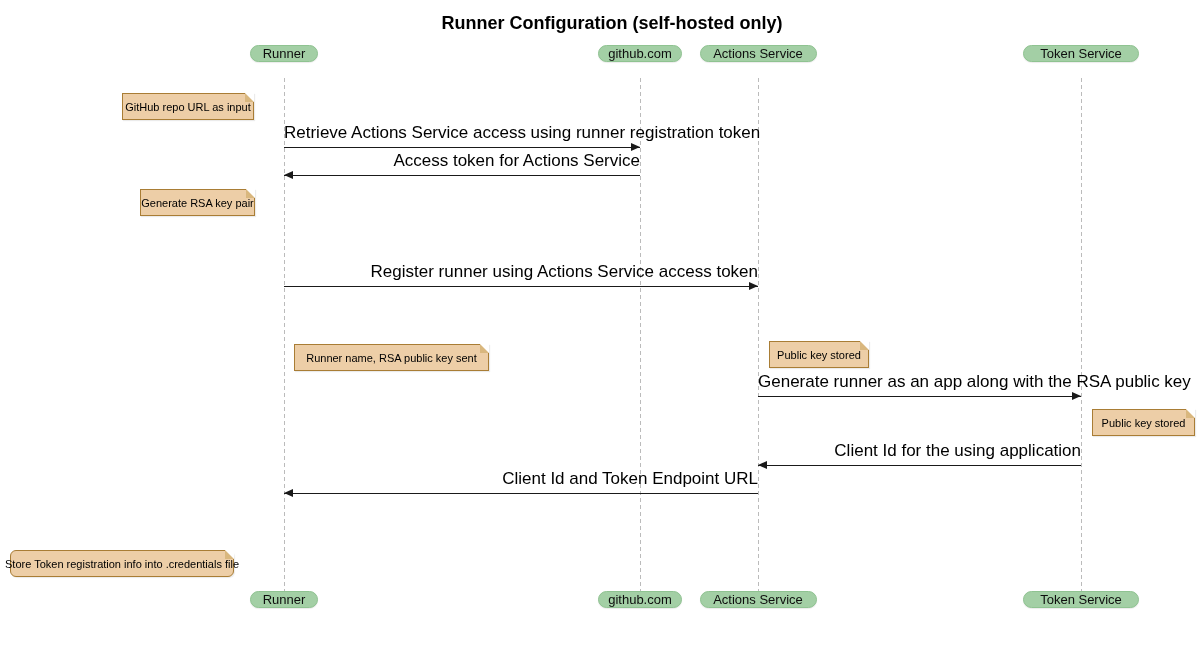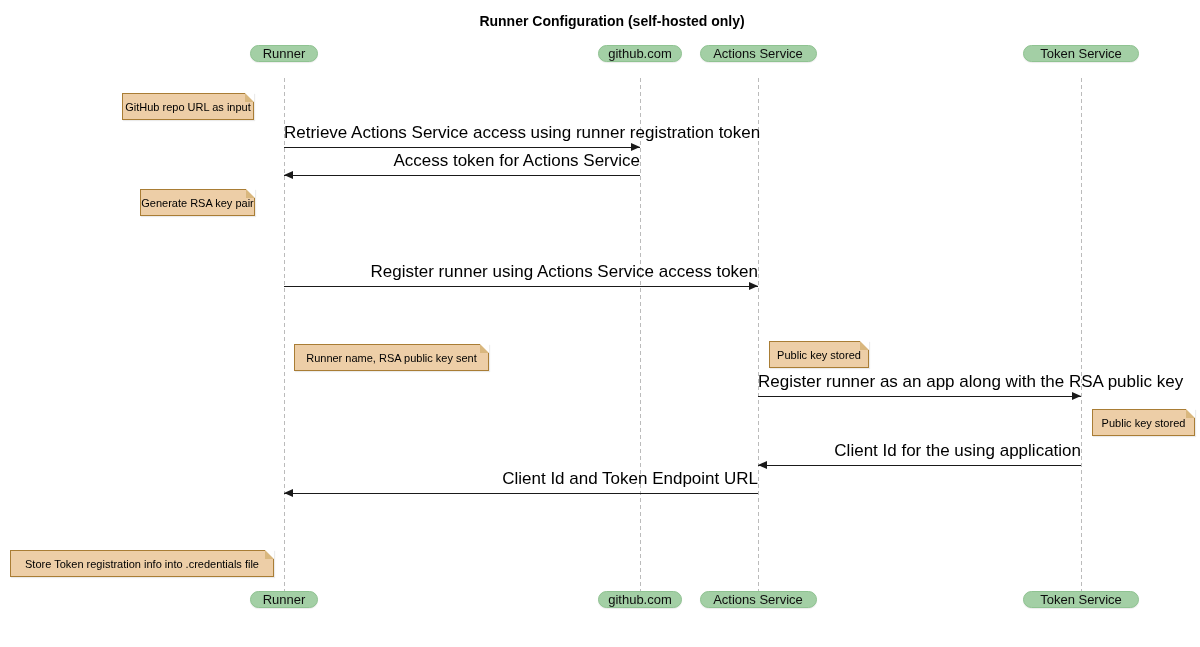--- a/index.html
+++ b/index.html
@@ -22,21 +22,21 @@
     height: 647px;
     background: var(--bg);
     overflow: hidden;
   }
   .title {
     position: absolute;
     top: 13px;
     left: 24px;
     right: 0;
     text-align: center;
-    font-size: 14px;
+    font-size: 18px;
     font-weight: bold;
     color: #000;
   }
   .participant {
     position: absolute;
     height: 17px;
     background: var(--participant-fill);
     border: 1px solid var(--participant-border);
     border-radius: 10px;
     display: flex;
@@ -146,21 +146,21 @@
       <div class="message-label">Access token for Actions Service</div>
       <div class="message-line"></div>
       <div class="arrowhead left"></div>
     </div>
     <div class="message" style="left: 284px; width: 474px; top: 286px;">
       <div class="message-label">Register runner using Actions Service access token</div>
       <div class="message-line"></div>
       <div class="arrowhead right"></div>
     </div>
     <div class="message" style="left: 758px; width: 323px; top: 396px;">
-      <div class="message-label">Register runner as an app along with the RSA public key</div>
+      <div class="message-label">Generate runner as an app along with the RSA public key</div>
       <div class="message-line"></div>
       <div class="arrowhead right"></div>
     </div>
     <div class="message" style="left: 758px; width: 323px; top: 465px;">
       <div class="message-label">Client Id for the using application</div>
       <div class="message-line"></div>
       <div class="arrowhead left"></div>
     </div>
     <div class="message" style="left: 284px; width: 474px; top: 493px;">
       <div class="message-label">Client Id and Token Endpoint URL</div>
@@ -175,16 +175,16 @@
     </div>
     <div class="note" style="left: 294px; top: 300px; width: 195px; margin-top: 44px;">
       <div class="">Runner name, RSA public key sent</div>
     </div>
     <div class="note" style="left: 769px; top: 341px; width: 100px;">
       <div class="">Public key stored</div>
     </div>
     <div class="note" style="left: 1092px; top: 409px; width: 103px;">
       <div class="">Public key stored</div>
     </div>
-    <div class="note" style="left: 10px; top: 550px; width: 264px;">
+    <div class="note" style="left: 10px; top: 550px; width: 224px; border-radius: 6px;">
       <div class="">Store Token registration info into .credentials file</div>
     </div>
   </div>
 
 </body></html>

